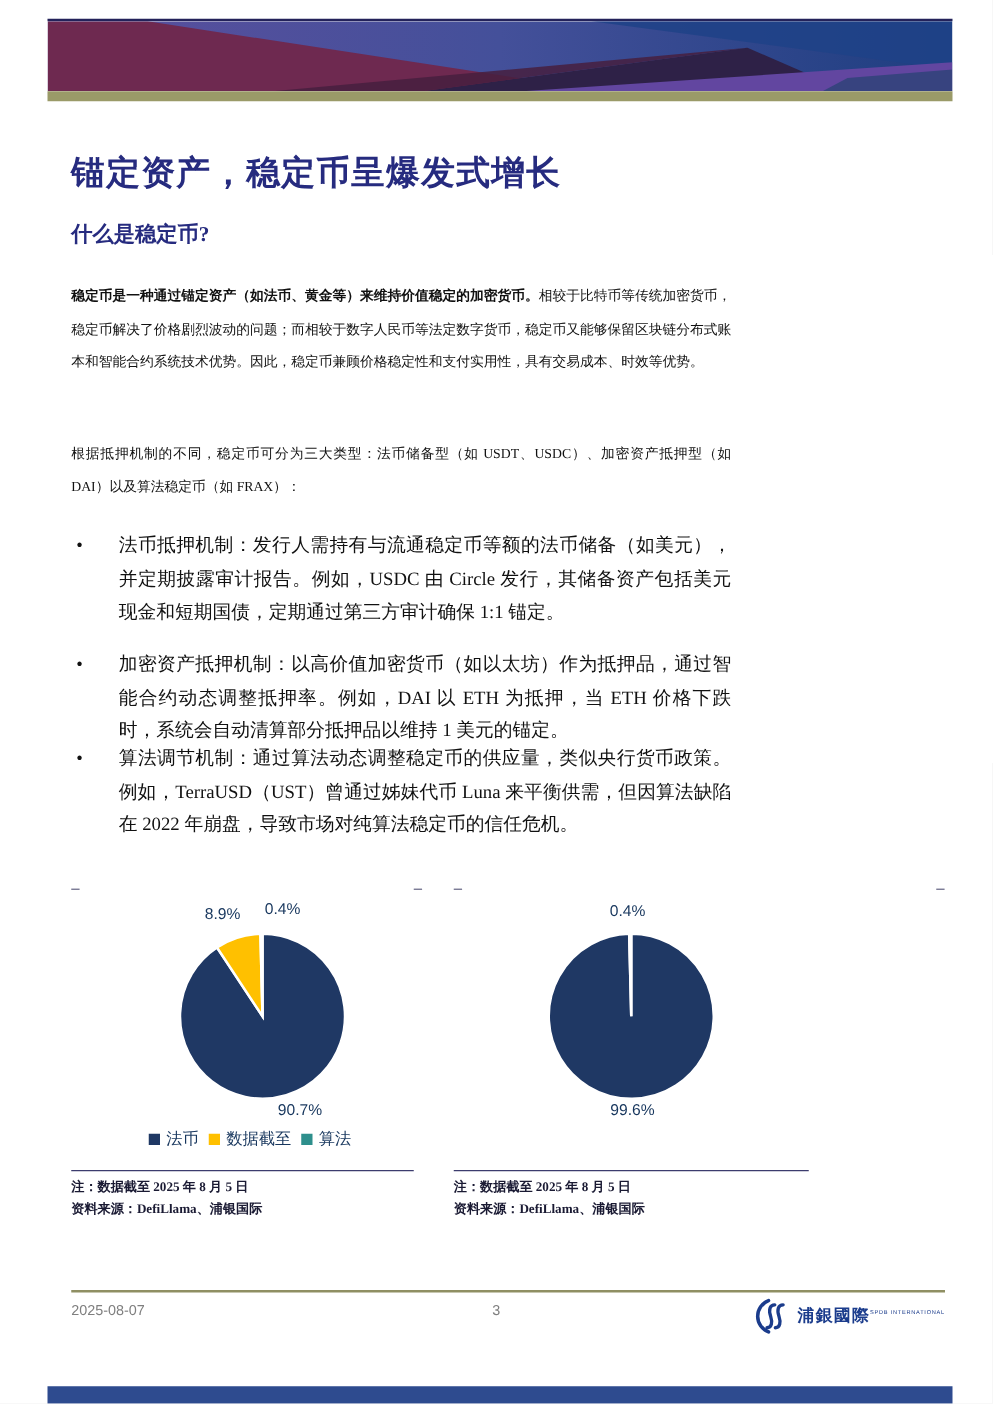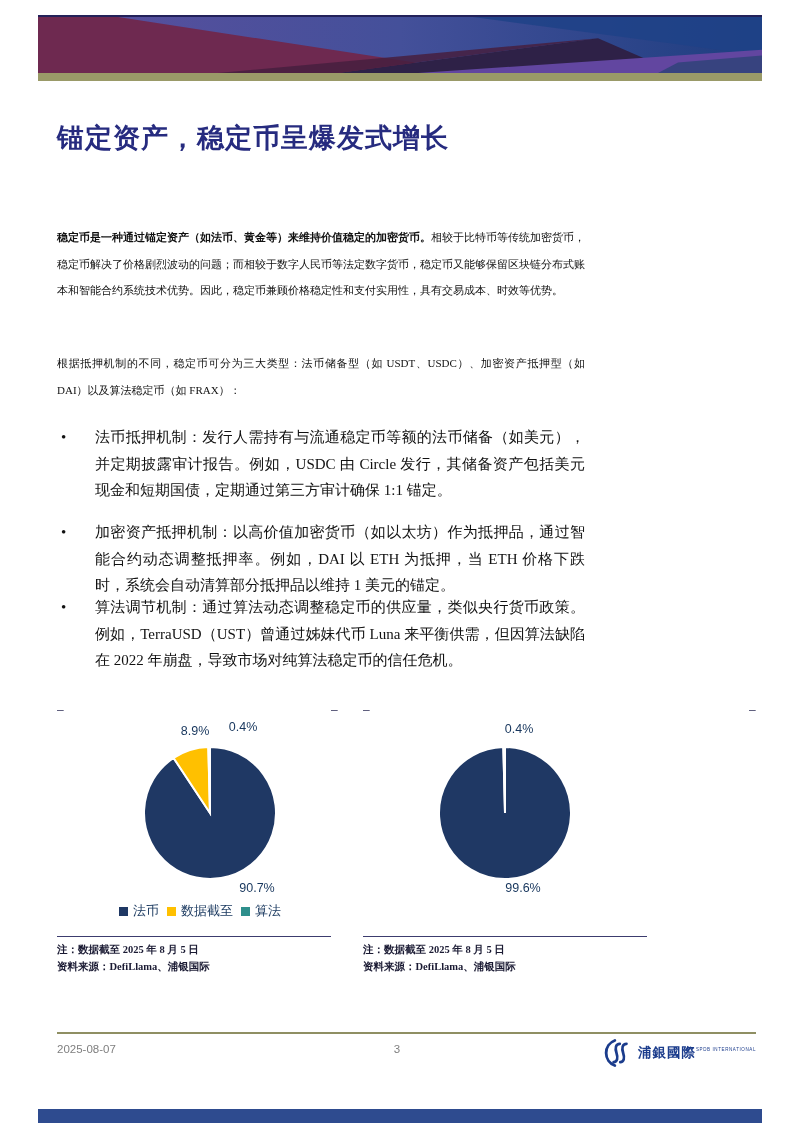--- a/index.html
+++ b/index.html
@@ -21,21 +21,21 @@
   .bullet .dot { position:absolute; left:4px; top:0; font-size:15px; }
   .b1 { top:424px; } .b2 { top:519px; } .b3 { top:594px; }
 
   
   .chart { position:absolute; top:680px; width:286px; height:300px; }
   .chart1 { left:57px; } .chart2 { left:363px; }
   .chart-title { font-size:14px; font-weight:bold; color:#23255c; }
   .chart-title .prefix { color:#3a3f9e; margin-right:6px; }
   .tick-dash { position:absolute; top:703px; font-size:12px; color:#4a4a6e; font-family:"Liberation Sans", sans-serif; }
   .pie-svg { position:absolute; }
-  .pct-label { position:absolute; transform:translateX(-50%); font-size:12.5px; color:#17365d; font-family:"Liberation Sans", sans-serif; white-space:nowrap;margin-left:17px; }
+  .pct-label { position:absolute; transform:translateX(-50%); font-size:12.5px; color:#17365d; font-family:"Liberation Sans", sans-serif; white-space:nowrap; }
   .legend { position:absolute; top:222px; left:0; width:100%; display:flex; justify-content:center; gap:8px; font-size:13px; color:#17365d; }
   .legend-item { display:flex; align-items:center; gap:5px; }
   .legend-swatch { width:9px; height:9px; display:inline-block; }
   .chart-rule { position:absolute; top:256px; left:0; border-top:1.5px solid #3c3c6e; }
   .chart1 .chart-rule { width:274px; } .chart2 .chart-rule { width:284px; }
   .chart-note { position:absolute; left:0; width:100%; font-size:10.5px; font-weight:bold; color:#1a1a33; }
   .note-line1 { top:263px; } .note-line2 { top:280px; }
 
   
   .footer-rule { position:absolute; left:57px; top:1032px; width:699px; border-top:2px solid #8f8f63; }
@@ -67,20 +67,21 @@
       <polygon points="0,0 80,0 445,58 0,58" fill="#6e2950"></polygon>
       <polygon points="300,58 560,22 640,58" fill="#2e2147"></polygon>
       <polygon points="560,22 300,58 180,58" fill="#471e3e" opacity="0.85"></polygon>
       <polygon points="380,58 724,34 724,58" fill="#6246a0"></polygon>
       <polygon points="640,47 724,40 724,58 620,58" fill="#37437f"></polygon>
     </svg>
   </div>
   <div class="olive-bar"></div>
 
   <h1 class="doc-title">锚定资产，稳定币呈爆发式增长</h1>
+  <h2 class="section-heading">什么是稳定币?</h2>
 
   <p class="para p1"><b>稳定币是一种通过锚定资产（如法币、黄金等）来维持价值稳定的加密货币。</b><span>相较于比特币等传统加密货币，稳定币解决了价格剧烈波动的问题；而相较于数字人民币等法定数字货币，稳定币又能够保留区块链分布式账本和智能合约系统技术优势。因此，稳定币兼顾价格稳定性和支付实用性，具有交易成本、时效等优势。</span></p>
   <p class="para p2">根据抵押机制的不同，稳定币可分为三大类型：法币储备型（如 USDT、USDC）、加密资产抵押型（如 DAI）以及算法稳定币（如 FRAX）：</p>
 
   <div class="bullet b1"><span class="dot">•</span><span>法币抵押机制：发行人需持有与流通稳定币等额的法币储备（如美元），并定期披露审计报告。例如，USDC 由 Circle 发行，其储备资产包括美元现金和短期国债，定期通过第三方审计确保 1:1 锚定。</span></div>
   <div class="bullet b2"><span class="dot">•</span><span>加密资产抵押机制：以高价值加密货币（如以太坊）作为抵押品，通过智能合约动态调整抵押率。例如，DAI 以 ETH 为抵押，当 ETH 价格下跌时，系统会自动清算部分抵押品以维持 1 美元的锚定。</span></div>
   <div class="bullet b3"><span class="dot">•</span><span>算法调节机制：通过算法动态调整稳定币的供应量，类似央行货币政策。例如，TerraUSD（UST）曾通过姊妹代币 Luna 来平衡供需，但因算法缺陷在 2022 年崩盘，导致市场对纯算法稳定币的信任危机。</span></div>
 
   <span class="tick-dash" style="left:57px;">–</span>
   <span class="tick-dash" style="left:331px;">–</span>

